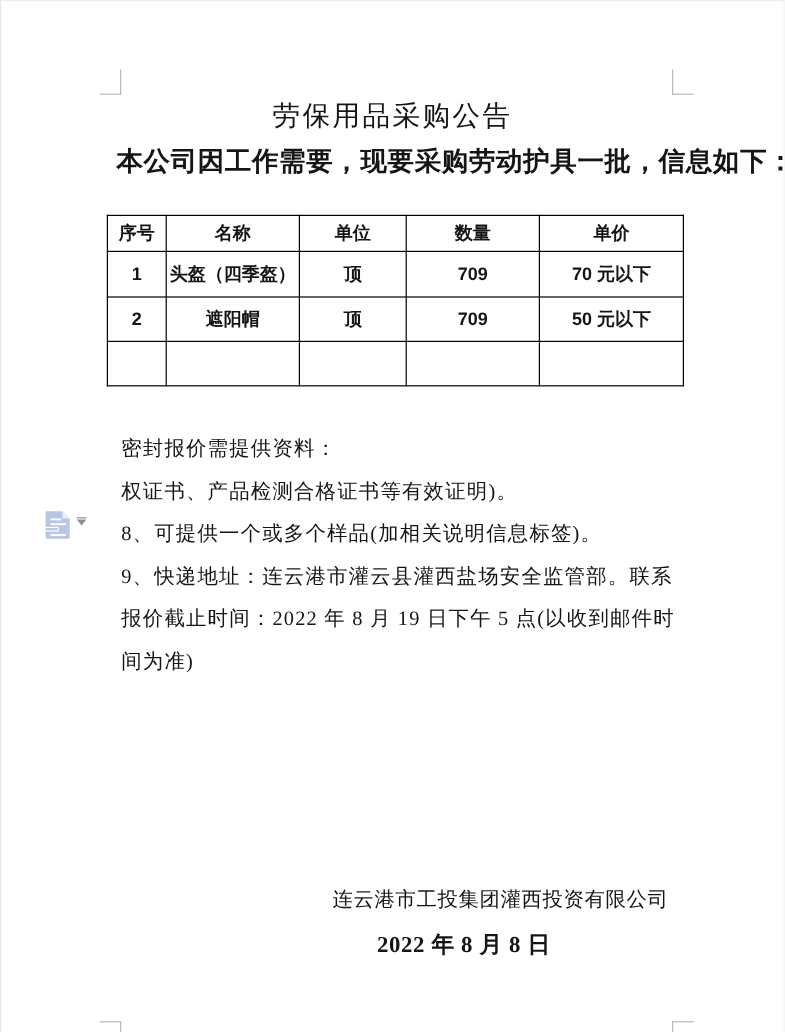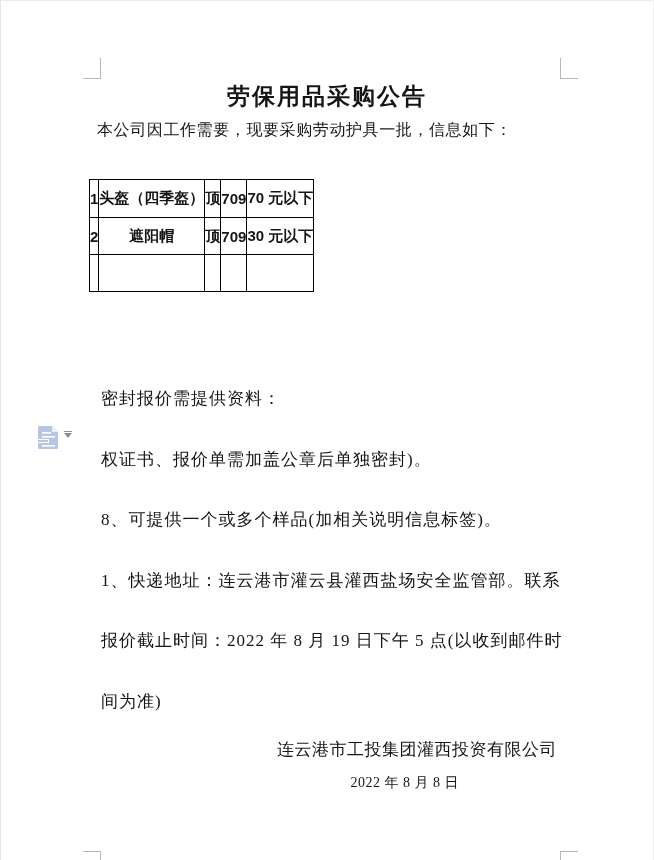--- a/index.html
+++ b/index.html
@@ -18,26 +18,26 @@
   
   .crop { position:absolute; border:0 solid #b8b8b8; }
   .crop.tl { left:82px;  top:57px;  width:18px; height:21px; border-right-width:1px; border-bottom-width:1px; }
   .crop.tr { left:559px; top:57px;  width:18px; height:21px; border-left-width:1px;  border-bottom-width:1px; }
   .crop.bl { left:82px;  top:850px; width:18px; height:10px; border-right-width:1px; border-top-width:1px; }
   .crop.br { left:559px; top:850px; width:18px; height:10px; border-left-width:1px;  border-top-width:1px; }
 
   .doc-title {
     position:absolute; left:0; top:80px; width:100%;
     text-align:center;
-    font-size:23px; font-weight:bold; letter-spacing:2px;
+    font-size:23px; font-weight:normal; letter-spacing:2px;
     font-family:"Liberation Serif","DejaVu Serif",serif;
   }
   .intro {
     position:absolute; left:96px; top:119px; width:470px;
-    font-size:16px; letter-spacing:0.6px; white-space:pre;
+    font-size:22px; letter-spacing:0.6px; white-space:pre;font-weight:bold;
   }
 
   table.items {
     position:absolute; left:88px; top:178px;
     border-collapse:collapse;
     table-layout:fixed;
     font-family:"Liberation Sans","DejaVu Sans",sans-serif;
   }
   table.items td, table.items th {
     border:1px solid #000000;
@@ -50,29 +50,29 @@
   table.items tr.r1    { height:38px; }
   table.items tr.r2    { height:37px; }
   table.items tr.empty { height:37px; }
   .c0 { width:49px; }  .c1 { width:111px; } .c2 { width:89px; }
   .c3 { width:111px; } .c4 { width:120px; }
 
   .body-lines {
     position:absolute; left:100px; top:355px; width:470px;
     font-size:17px; letter-spacing:1px; line-height:35.6px;
   }
-  .body-lines .ln { white-space:pre;margin-top:25px; }
+  .body-lines .ln { white-space:pre; }
 
   .sign-company {
     position:absolute; right:96px; top:737px;
     font-size:17px; letter-spacing:0.5px; white-space:pre;text-align:center;
   }
   .sign-date {
     position:absolute; right:194px; top:773px;
-    font-size:14px; letter-spacing:0.5px; white-space:pre;
+    font-size:19px; letter-spacing:0.5px; white-space:pre;font-weight:bold;
   }
 
   
   .paste-btn {
     position:absolute; left:36px; top:422px;
     width:38px; height:28px; cursor:pointer;
     display:flex; align-items:center;
   }
   .paste-doc { width:23px; height:25px; position:relative; }
   .dd-arrow {
@@ -96,49 +96,56 @@
   <div class="crop tl"></div>
   <div class="crop tr"></div>
   <div class="crop bl"></div>
   <div class="crop br"></div>
 
   <div class="doc-title">劳保用品采购公告</div>
   <div class="intro">本公司因工作需要，现要采购劳动护具一批，信息如下：</div>
 
   <table class="items">
     <tbody>
+        <tr class="hdr">
+      <td class="c0">序号</td>
+      <td class="c1">名称</td>
+      <td class="c2">单位</td>
+      <td class="c3">数量</td>
+      <td class="c4">单价</td>
+    </tr>
     <tr class="r1">
       <td>1</td>
       <td>头盔（四季盔）</td>
       <td>顶</td>
       <td>709</td>
       <td>70 元以下</td>
     </tr>
     <tr class="r2">
       <td>2</td>
       <td>遮阳帽</td>
       <td>顶</td>
       <td>709</td>
-      <td>30 元以下</td>
+      <td>50 元以下</td>
     </tr>
     <tr class="empty">
       <td></td>
       <td></td>
       <td></td>
       <td></td>
       <td></td>
     </tr>
   </tbody>
     </table>
 
   <div class="body-lines">
     <div class="ln">密封报价需提供资料：</div>
-    <div class="ln">权证书、报价单需加盖公章后单独密封)。</div>
+    <div class="ln">权证书、产品检测合格证书等有效证明)。</div>
     <div class="ln">8、可提供一个或多个样品(加相关说明信息标签)。</div>
-    <div class="ln">1、快递地址：连云港市灌云县灌西盐场安全监管部。联系</div>
+    <div class="ln">9、快递地址：连云港市灌云县灌西盐场安全监管部。联系</div>
     <div class="ln">报价截止时间：2022 年 8 月 19 日下午 5 点(以收到邮件时</div>
     <div class="ln">间为准)</div>
   </div>
 
   <div class="sign-company">连云港市工投集团灌西投资有限公司</div>
   <div class="sign-date">2022 年 8 月 8 日</div>
 
   <div class="paste-btn">
     <span class="paste-doc">
       <svg width="23" height="25" viewBox="0 0 23 25">

